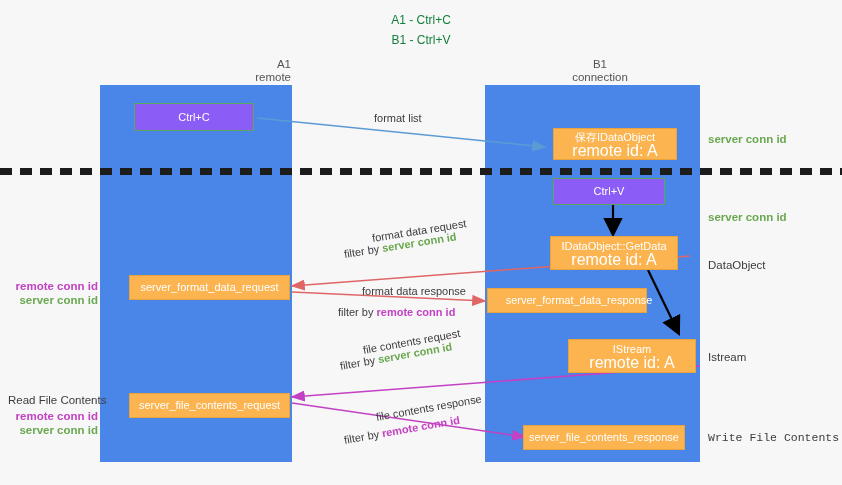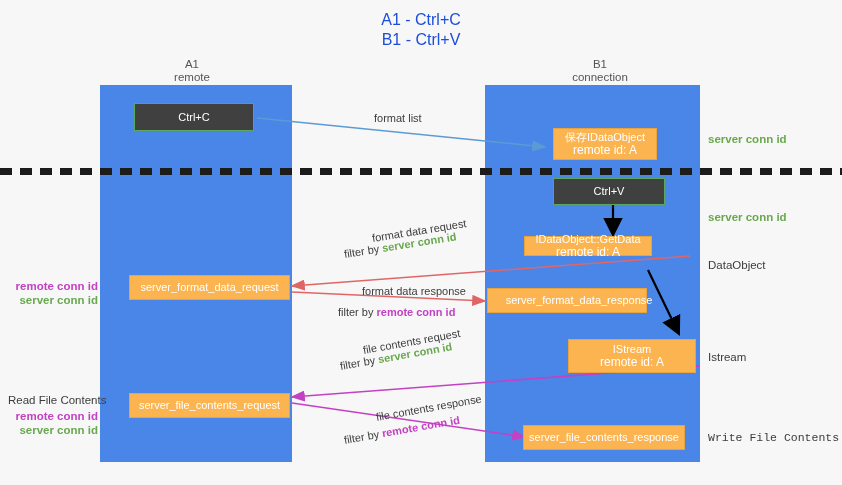--- a/index.html
+++ b/index.html
@@ -11,21 +11,21 @@
     overflow:hidden;
     color:#3c3c3c;
   }
   #stage{position:absolute;inset:0;}
   .abs{position:absolute;}
 
   
   #title{
     left:0;top:10px;width:842px;
     text-align:center;
-    font-size:16px;line-height:20px;color:#1d4ed8;
+    font-size:12px;line-height:20px;color:#15803d;
   }
   #title div{white-space:pre;}
 
   
   .col-head{
     text-align:center;font-size:11.5px;line-height:13px;color:#555;
   }
   
   .lane{
     background:#4a86e8;
@@ -34,23 +34,23 @@
   
   .box{
     box-sizing:border-box;
     display:flex;align-items:center;justify-content:center;
     flex-direction:column;
     text-align:center;
     color:#ffffff;
     font-size:11px;
     line-height:13px;
   }
-  .box.green{background:#404040;border:1px solid #5aa95a;}
+  .box.green{background:#8b5cf6;border:1px solid #5aa95a;}
   .box.orange{background:#fbb450;border:1px solid #e8a33d;}
-  .box .l2{font-size:12px;}
+  .box .l2{font-size:16px;}
 
   
   .sidelabel{font-size:11.5px;line-height:14px;color:#3c3c3c;white-space:nowrap;}
   .green-txt{color:#6aa84f;font-weight:bold;}
   .magenta-txt{color:#c341c3;font-weight:bold;}
   .plain-txt{color:#3c3c3c;}
 
   
   .ann{font-size:11px;line-height:14px;color:#3c3c3c;white-space:nowrap;}
   .ann.rot-up{transform:rotate(-9deg);transform-origin:left center;}
@@ -67,21 +67,21 @@
 </head>
 <body>
 
 <div id="stage">
 
   <div class="abs" id="title">
     <div>A1 - Ctrl+C</div>
     <div>B1 - Ctrl+V</div>
   </div>
 
-  <div class="abs col-head" style="left:112px;top:58px;width:160px;">
+  <div class="abs col-head" style="left:131px;top:58px;width:160px;text-align:right;">
     <div>A1</div>
     <div>remote</div>
   </div>
   <div class="abs col-head" style="left:520px;top:58px;width:160px;">
     <div>B1</div>
     <div>connection</div>
   </div>
 
   <div class="abs lane" style="left:100px;top:85px;width:192px;height:377px;"></div>
   <div class="abs lane" style="left:485px;top:85px;width:215px;height:377px;"></div>
@@ -116,30 +116,30 @@
 
     <line x1="292" y1="403" x2="525" y2="437" stroke="#c341c3" stroke-width="1.6" marker-end="url(#ah-mag)"></line>
   </svg>
 
   <div class="abs" id="divider"></div>
 
   <div class="abs box green" style="left:134px;top:103px;width:120px;height:28px;">
     <span>Ctrl+C</span>
   </div>
 
-  <div class="abs box orange" style="left:553px;top:128px;width:104px;height:32px;text-align:center;">
+  <div class="abs box orange" style="left:553px;top:128px;width:124px;height:32px;text-align:center;">
     <span>保存IDataObject</span>
     <span class="l2">remote id: A</span>
   </div>
 
   <div class="abs box green" style="left:553px;top:178px;width:112px;height:27px;">
     <span>Ctrl+V</span>
   </div>
 
-  <div class="abs box orange" style="left:524px;top:236px;width:128px;height:20px;">
+  <div class="abs box orange" style="left:550px;top:236px;width:128px;height:34px;">
     <span>IDataObject::GetData</span>
     <span class="l2">remote id: A</span>
   </div>
 
   <div class="abs box orange" style="left:568px;top:339px;width:128px;height:34px;">
     <span>IStream</span>
     <span class="l2">remote id: A</span>
   </div>
 
   <div class="abs box orange" style="left:129px;top:275px;width:161px;height:25px;">

